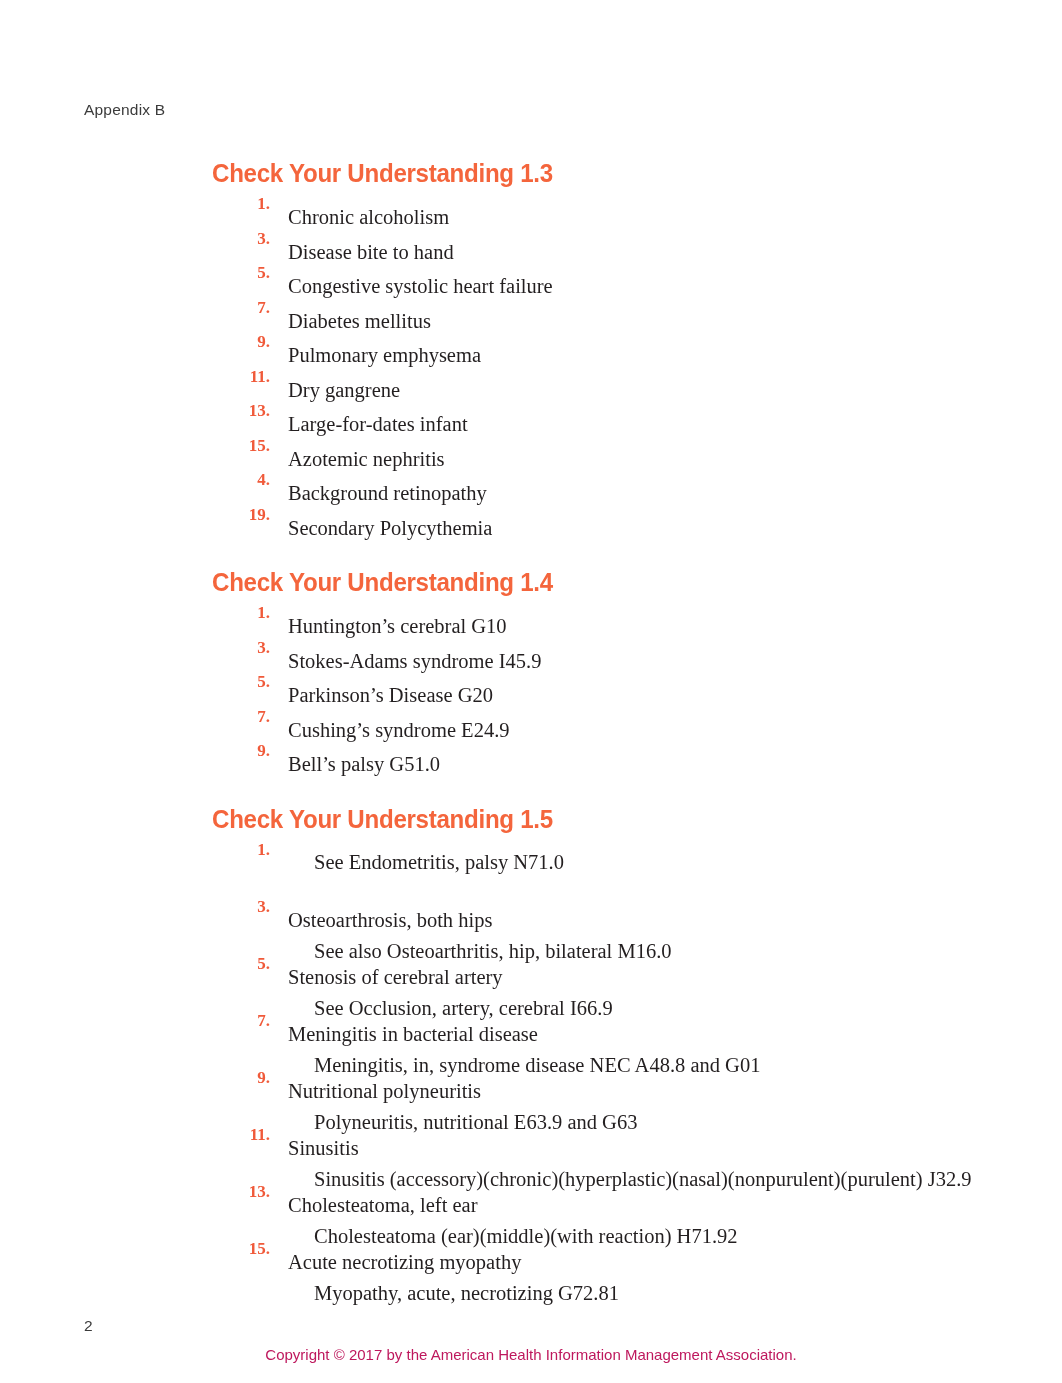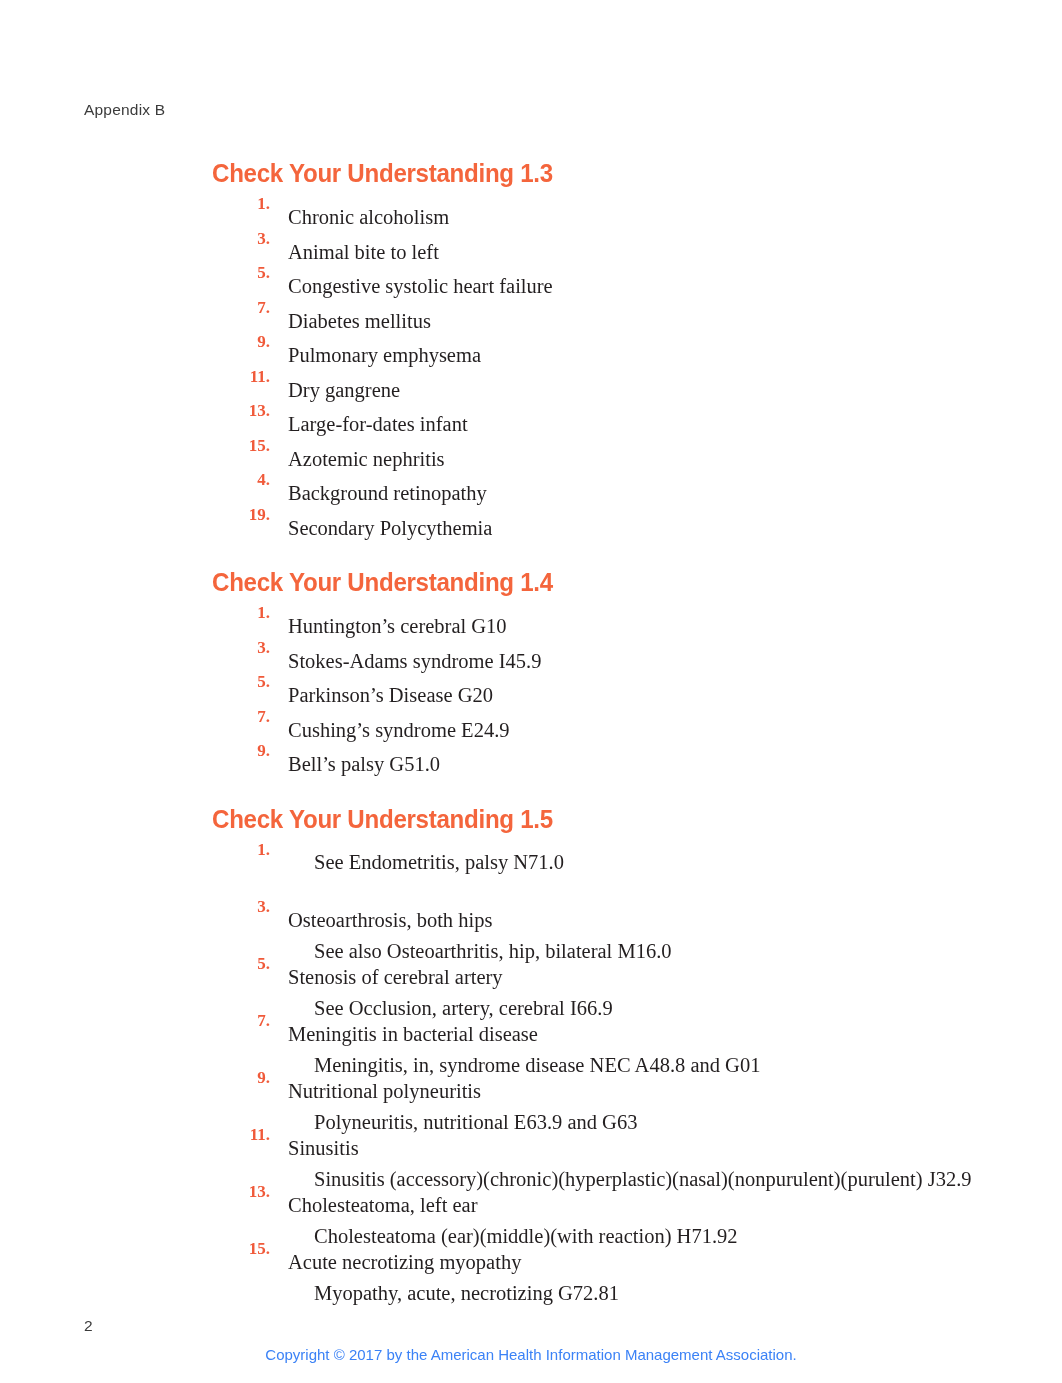--- a/index.html
+++ b/index.html
@@ -111,42 +111,42 @@
     color: #3b3b3b;
   }
   .copyright {
     position: absolute;
     left: 0;
     right: 0;
     top: 1315px;
     text-align: center;
     font-family: "Liberation Sans", "DejaVu Sans", sans-serif;
     font-size: 15px;
-    color: #3b82f6;
+    color: #be185d;
   }
 </style>
 </head>
 <body>
 
 <div class="page">
 
   <div class="running-head">Appendix B</div>
 
   <div class="content">
 
     <div class="section">
       <h2 class="section-heading">Check Your Understanding 1.3</h2>
       <ol class="answers list-single">
         <li class="answer">
           <span class="answer-num">1.</span>
           <span class="answer-text">Chronic alcoholism</span>
         </li>
         <li class="answer">
           <span class="answer-num">3.</span>
-          <span class="answer-text">Animal bite to left</span>
+          <span class="answer-text">Disease bite to hand</span>
         </li>
         <li class="answer">
           <span class="answer-num">5.</span>
           <span class="answer-text">Congestive systolic heart failure</span>
         </li>
         <li class="answer">
           <span class="answer-num">7.</span>
           <span class="answer-text">Diabetes mellitus</span>
         </li>
         <li class="answer">

